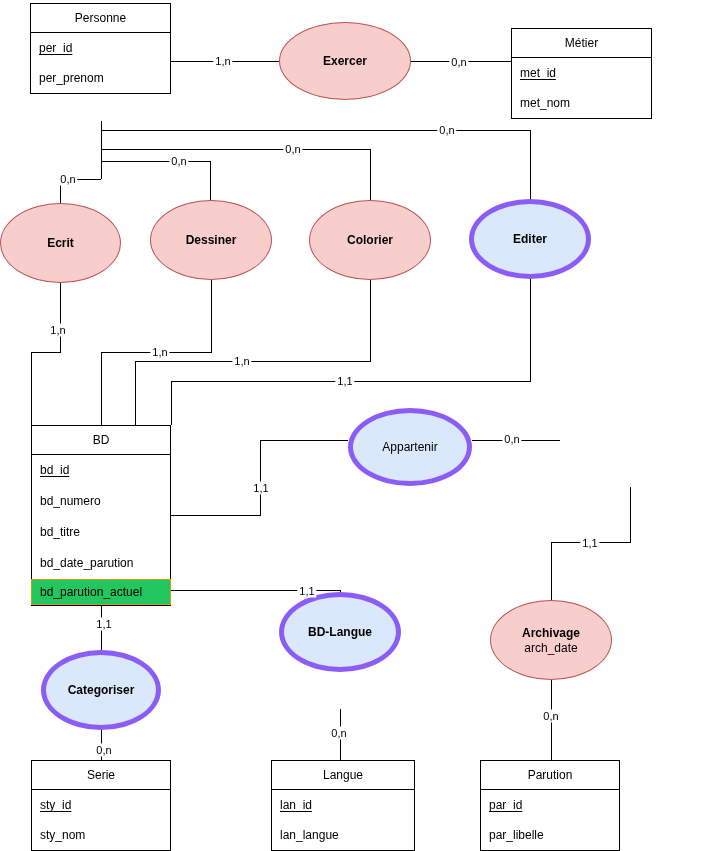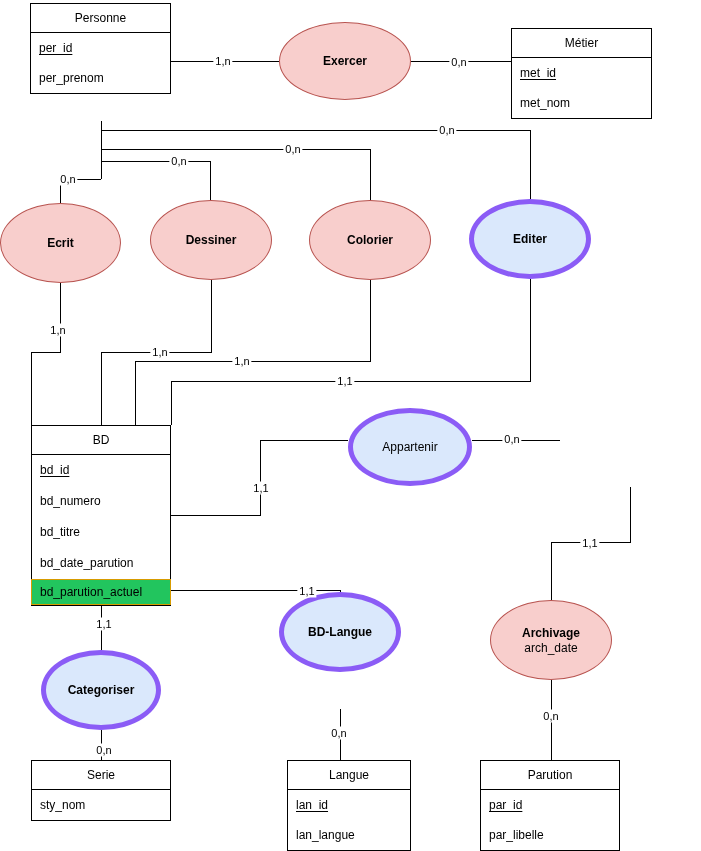--- a/index.html
+++ b/index.html
@@ -83,24 +83,25 @@
     <div class="e-attr pk">bd_id</div>
     <div class="e-attr">bd_numero</div>
     <div class="e-attr">bd_titre</div>
     <div class="e-attr">bd_date_parution</div>
     <div class="e-attr hl">bd_parution_actuel</div>
   </div>
 
 
   <div class="entity" style="left:31px;top:760px;width:140px">
     <div class="e-title">Serie</div>
+    <div class="e-attr pk">sty_id</div>
     <div class="e-attr">sty_nom</div>
   </div>
 
-  <div class="entity" style="left:287px;top:760px;width:124px">
+  <div class="entity" style="left:271px;top:760px;width:144px">
     <div class="e-title">Langue</div>
     <div class="e-attr pk">lan_id</div>
     <div class="e-attr">lan_langue</div>
   </div>
 
   <div class="entity" style="left:480px;top:760px;width:140px">
     <div class="e-title">Parution</div>
     <div class="e-attr pk">par_id</div>
     <div class="e-attr">par_libelle</div>
   </div>

